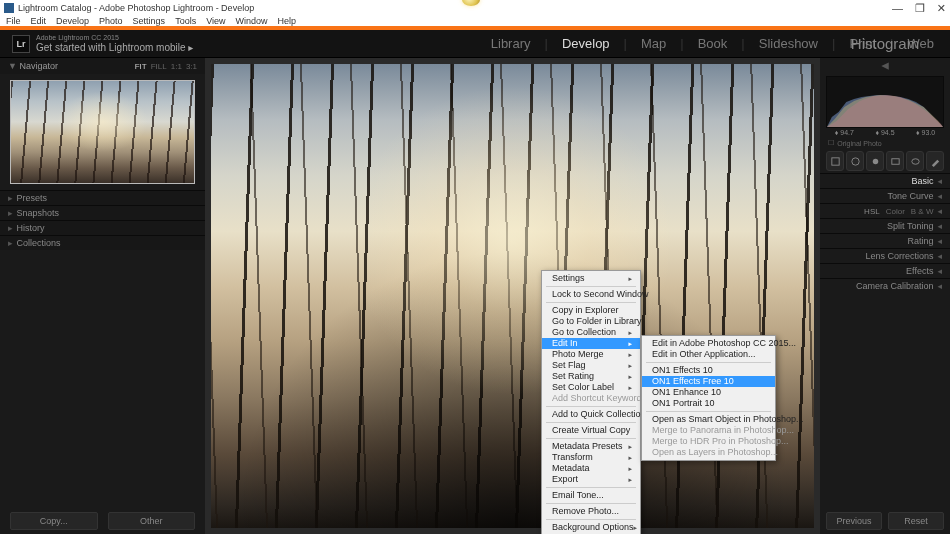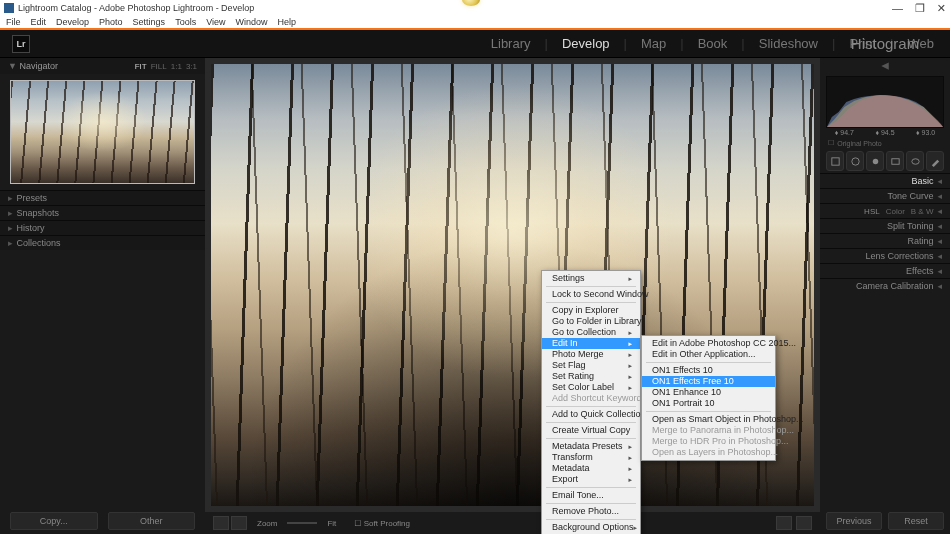--- a/index.html
+++ b/index.html
@@ -1,21 +1,21 @@
 <!DOCTYPE html>
 <html><head>
 <meta charset="utf-8">
 <style>
 * { margin: 0; padding: 0; box-sizing: border-box; font-family: "Segoe UI", Arial, sans-serif; }
 body { width: 950px; height: 534px; background: #1a1a1a; overflow: hidden; position: relative; }
 .titlebar { height: 16px; background: #fff; display: flex; align-items: center; padding: 0 4px; font-size: 9px; color: #333; justify-content: space-between; }
 .titlebar-left { display: flex; align-items: flex-end; gap: 4px; }
 .titlebar-icon { width: 10px; height: 10px; background: #2a5a8a; }
 .titlebar-controls { display: flex; gap: 12px; font-size: 11px; color: #444; }
-.menubar { height: 14px; background: #fff; display: flex; align-items: center; padding: 0 6px; font-size: 9px; color: #333; gap: 10px; border-bottom: 2px solid #f97316; }
+.menubar { height: 14px; background: #fff; display: flex; align-items: center; padding: 0 6px; font-size: 9px; color: #333; gap: 10px; border-bottom: 4px solid #f97316; }
 .menubar span { cursor: default; }
 .module-bar { height: 28px; background: #131313; display: flex; align-items: center; justify-content: space-between; padding: 0 12px; border-bottom: 1px solid #000; }
 .identity { display: flex; align-items: center; gap: 6px; }
 .lr-logo { width: 18px; height: 18px; background: #0a0a0a; border: 1px solid #444; display: flex; align-items: center; justify-content: center; color: #ccc; font-size: 9px; font-weight: bold; }
 .identity-text { display: flex; flex-direction: column; line-height: 1.1; }
 .identity-line1 { font-size: 7px; color: #888; }
 .identity-line2 { font-size: 10px; color: #aaa; }
 .modules { display: flex; gap: 6px; font-size: 13px; color: #777; align-items: flex-end; margin-left: 7px; }
 .modules span { padding: 0 4px; }
 .modules .sep { color: #333; }
@@ -90,20 +90,24 @@
   <span>Settings</span>
   <span>Tools</span>
   <span>View</span>
   <span>Window</span>
   <span>Help</span>
 </div>
 
 <div class="module-bar">
   <div class="identity">
     <div class="lr-logo">Lr</div>
+    <div class="identity-text">
+      <span class="identity-line1">Adobe Lightroom CC 2015</span>
+      <span class="identity-line2">Get started with Lightroom mobile  ▸</span>
+    </div>
   </div>
   <div class="modules">
     <span>Library</span>
       <span class="sep">|</span>
     <span class="active">Develop</span>
       <span class="sep">|</span>
     <span>Map</span>
       <span class="sep">|</span>
     <span>Book</span>
       <span class="sep">|</span>
@@ -147,34 +151,20 @@
         <span>Collections</span>
       </div>
     <div class="left-footer">
       <div class="lf-btn">Copy...</div>
       <div class="lf-btn">Other</div>
     </div>
   </div>
 
   <div class="center">
     <div class="canvas"></div>
-    <div class="center-toolbar">
-      <div class="ct-group">
-        <div class="ct-btn"></div>
-        <div class="ct-btn"></div>
-      </div>
-      <span>Zoom</span>
-      <span style="width:30px;height:2px;background:#444;display:inline-block;"></span>
-      <span>Fit</span>
-      <span style="margin-left:8px;">☐ <span>Soft Proofing</span></span>
-      <div style="margin-left:auto;display:flex;gap:4px;">
-        <div class="ct-btn"></div>
-        <div class="ct-btn"></div>
-      </div>
-    </div>
   </div>
 
   <div class="right-panel">
     <div class="histo-header">
       <span>Histogram</span>
         <span style="color:#555;">◂</span>
     </div>
     <div class="histo">
       <div class="histo-curve">
         <svg viewBox="0 0 120 50" preserveAspectRatio="none">

